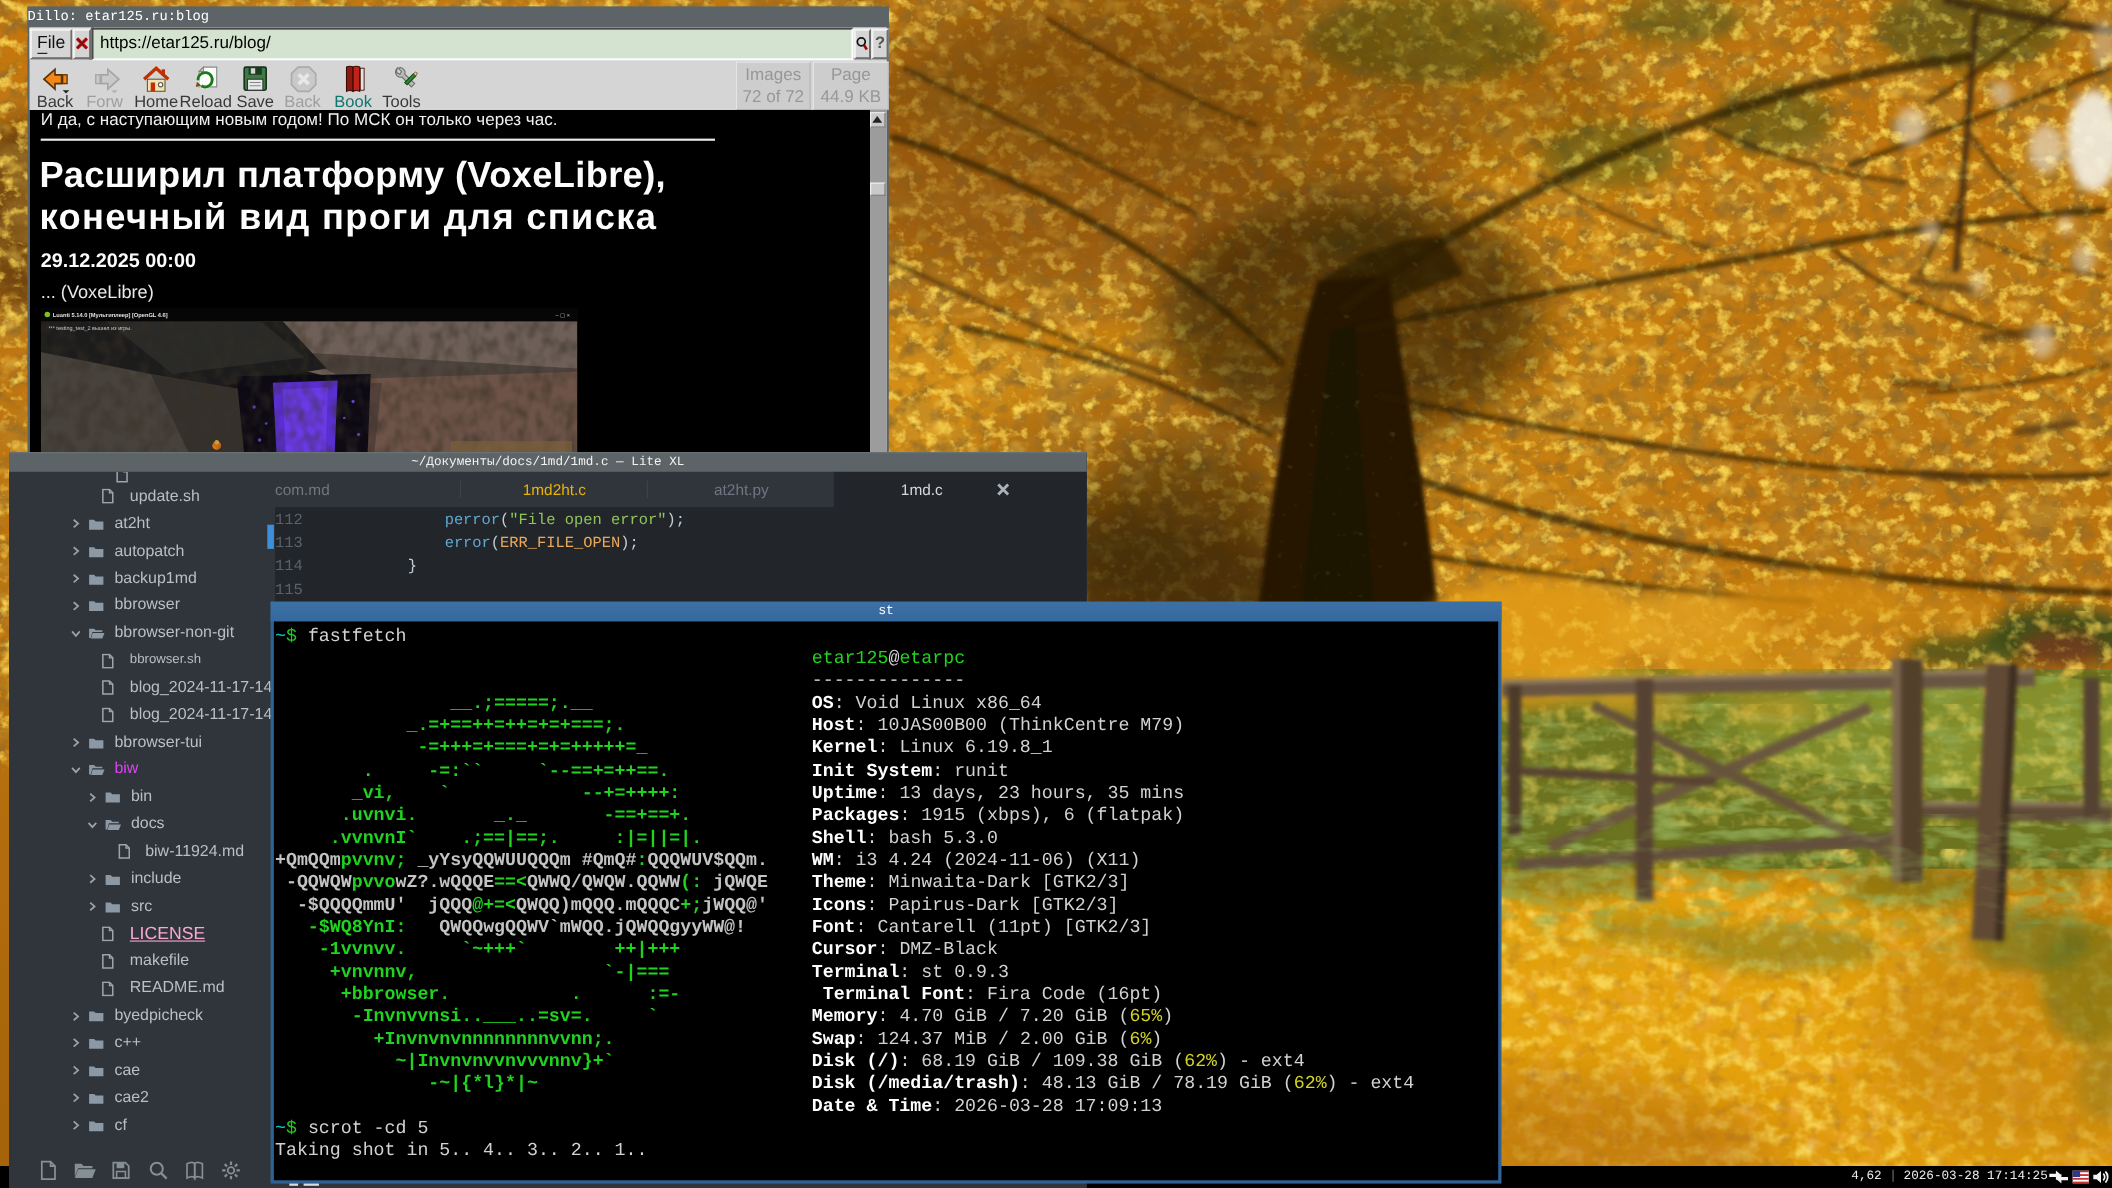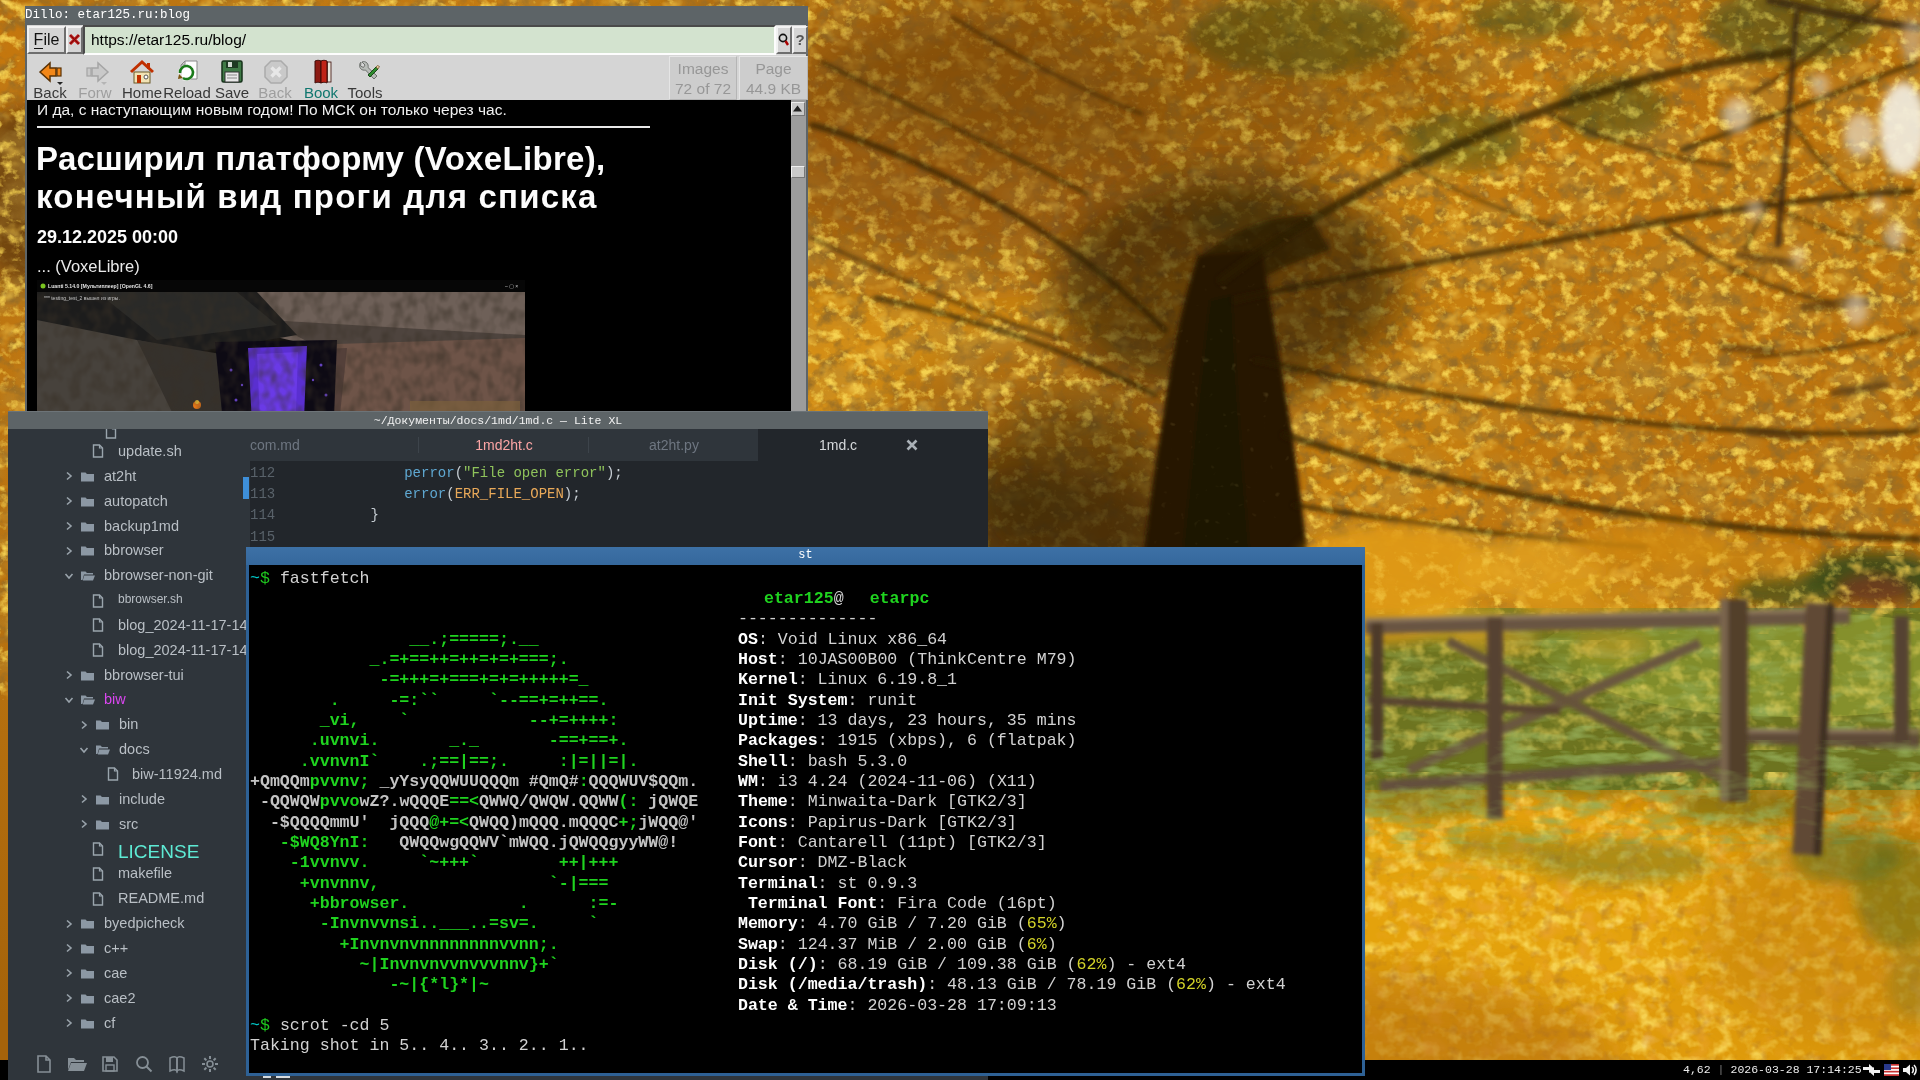--- a/index.html
+++ b/index.html
@@ -1,21 +1,21 @@
 <!DOCTYPE html>
 <html><head><meta charset="utf-8">
 <style>
 *{margin:0;padding:0;box-sizing:border-box;}
 html,body{width:1920px;height:1080px;overflow:hidden;background:#000;}
 #screen{position:absolute;left:0;top:0;width:1920px;height:1080px;overflow:hidden;font-family:"Liberation Sans",sans-serif;}
 .abs{position:absolute;}
 .mono{font-family:"Liberation Mono",monospace;}
 #term pre span.g{color:#1fd31f;font-weight:bold;}
 #term pre span.w{color:#c3c3c3;font-weight:bold;}
-#term pre span.eg{color:#1fd31f;font-weight:bold;margin-left:26px;}
+#term pre span.eg{color:#1fd31f;font-weight:normal;}
 #term pre span.w2{color:#d2d2d2;}
 #term pre span.b{color:#ffffff;font-weight:bold;}
 #term pre span.y{color:#d3d328;}
 #term pre span.c{color:#00c8c8;}
 #term pre span.p{color:#1fc81f;}
 </style>
 </head>
 <body>
 <div id="screen">
 
@@ -546,21 +546,21 @@
           <path d="M3,1.5 L7,5 L3,8.5" stroke="#99a3ab" stroke-width="1.6" fill="none"></path>
         </svg>
       <svg class="abs" style="left:87px;top:388.6px" width="15" height="13">
           <path d="M1,2.5 L5.5,2.5 L7,4 L14,4 L14,11.5 L1,11.5 Z" fill="#8c98a4"></path>
         </svg>
       <div class="abs" style="left:111px;top:386.6px;font-size:14.5px;color:#b9bfc5;white-space:nowrap;">src</div>
       <svg class="abs" style="left:84px;top:413.0px" width="12" height="14">
           <path d="M1.5,1 L7.5,1 L10.5,4 L10.5,13 L1.5,13 Z" fill="none" stroke="#9aa5ad" stroke-width="1.4"></path>
           <path d="M7.5,1 L7.5,4 L10.5,4" fill="none" stroke="#9aa5ad" stroke-width="1.2"></path>
         </svg>
-      <div class="abs" style="left:110px;top:411.5px;font-size:19px;color:#5eead4;white-space:nowrap;">LICENSE</div>
+      <div class="abs" style="left:110px;top:411.5px;font-size:16px;color:#f9a8d4;white-space:nowrap;text-decoration:underline;">LICENSE</div>
       <svg class="abs" style="left:84px;top:437.9px" width="12" height="14">
           <path d="M1.5,1 L7.5,1 L10.5,4 L10.5,13 L1.5,13 Z" fill="none" stroke="#9aa5ad" stroke-width="1.4"></path>
           <path d="M7.5,1 L7.5,4 L10.5,4" fill="none" stroke="#9aa5ad" stroke-width="1.2"></path>
         </svg>
       <div class="abs" style="left:110px;top:436.4px;font-size:14.5px;color:#b9bfc5;white-space:nowrap;">makefile</div>
       <svg class="abs" style="left:84px;top:462.7px" width="12" height="14">
           <path d="M1.5,1 L7.5,1 L10.5,4 L10.5,13 L1.5,13 Z" fill="none" stroke="#9aa5ad" stroke-width="1.4"></path>
           <path d="M7.5,1 L7.5,4 L10.5,4" fill="none" stroke="#9aa5ad" stroke-width="1.2"></path>
         </svg>
       <div class="abs" style="left:110px;top:461.2px;font-size:14.5px;color:#b9bfc5;white-space:nowrap;">README.md</div>
@@ -634,21 +634,21 @@
               <line x1="4.3" y1="15.7" x2="6.4" y2="13.6"></line>
             </g>
           </svg>
     </div>
   </div>
 
   <div class="abs" style="left:242px;top:18px;width:738px;height:32px;background:#2f353b;">
     <div class="abs" style="left:508px;top:0;width:230px;height:32px;background:#22262b;"></div>
     <div class="abs" style="left:0;top:0;width:170px;height:48px;color:#6e7681;font-size:14px;text-align:left;line-height:32px;">com.md</div>
     <div class="abs" style="left:168px;top:8px;width:1px;height:16px;background:#3d444b;"></div>
-    <div class="abs" style="left:170px;top:0;width:168px;height:32px;color:#fca5a5;font-size:14px;text-align:center;line-height:32px;">1md2ht.c</div>
+    <div class="abs" style="left:170px;top:0;width:168px;height:32px;color:#eab308;font-size:14px;text-align:center;line-height:32px;">1md2ht.c</div>
     <div class="abs" style="left:338px;top:8px;width:1px;height:16px;background:#3d444b;"></div>
     <div class="abs" style="left:340px;top:0;width:168px;height:32px;color:#6e7681;font-size:14px;text-align:center;line-height:32px;">at2ht.py</div>
     <div class="abs" style="left:508px;top:0;width:160px;height:32px;color:#d5d8db;font-size:14px;text-align:center;line-height:32px;">1md.c</div>
     <svg class="abs" style="left:655px;top:9px" width="14" height="14">
           <path d="M2.5,2.5 L11.5,11.5 M11.5,2.5 L2.5,11.5" stroke="#aab1b7" stroke-width="2.6"></path>
         </svg>
   </div>
 
   <div class="abs mono" style="left:242px;top:50px;width:738px;height:615px;background:#22262b;font-size:14px;">
     <div class="abs" style="left:0;top:2px;width:40px;color:#59626a;line-height:21.2px;">112<br>113<br>114<br>115<br>116</div>

